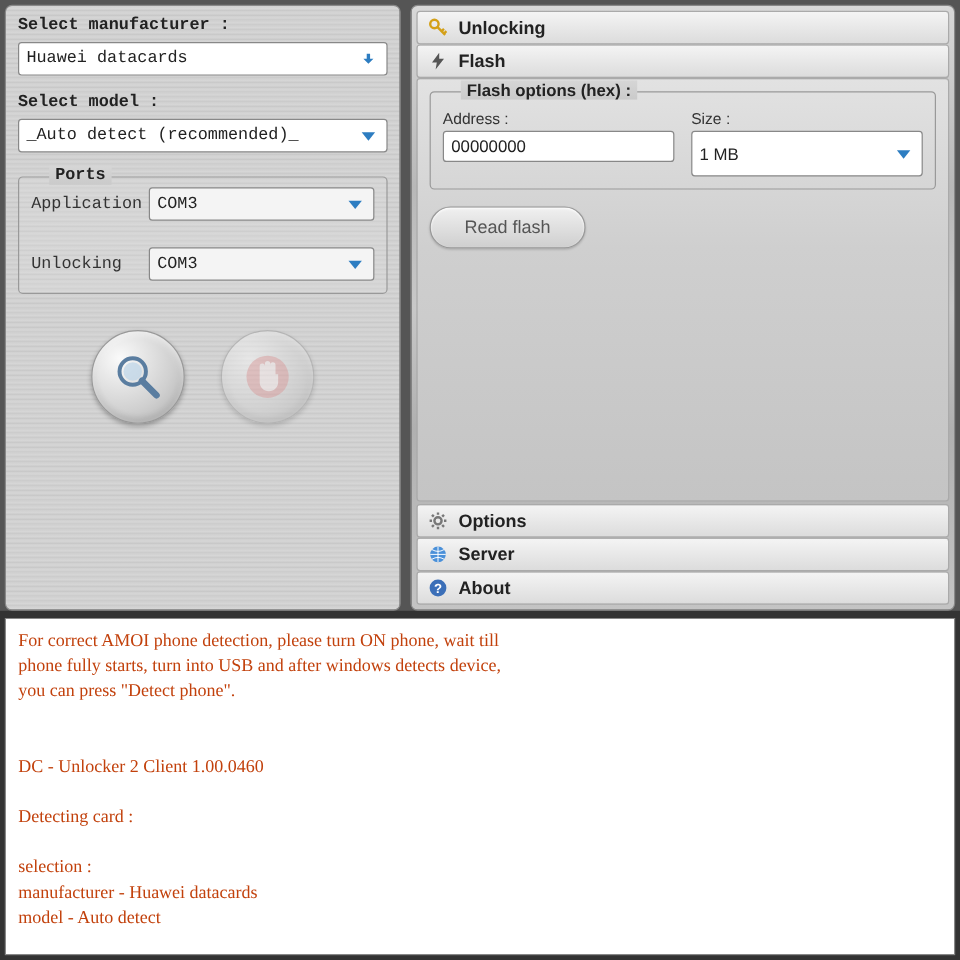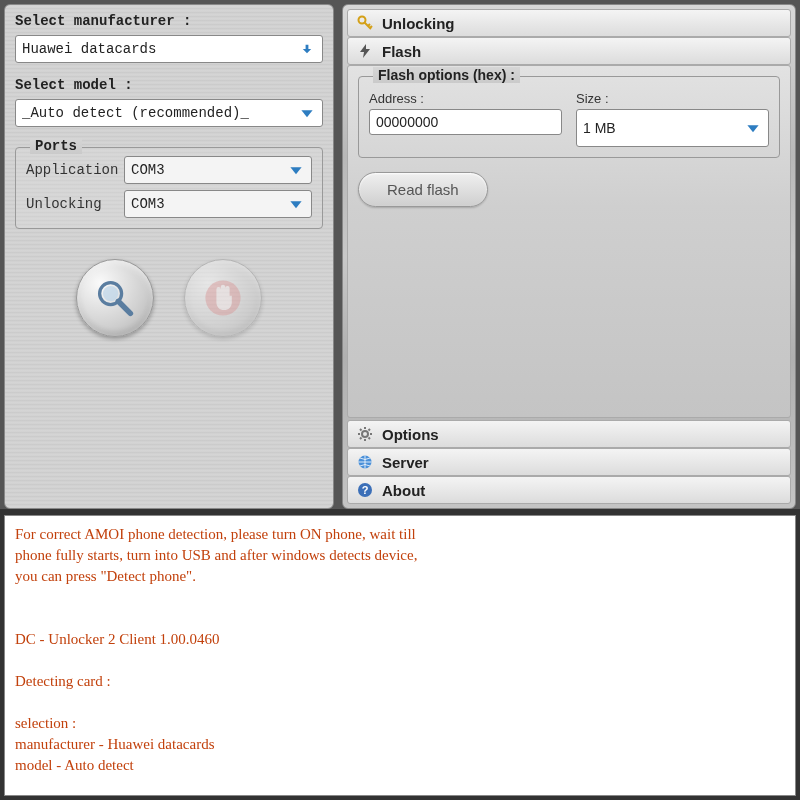--- a/index.html
+++ b/index.html
@@ -54,21 +54,21 @@
   border: 1px solid #999;
   border-radius: 4px;
   padding: 8px 10px 10px 10px;
   margin-bottom: 10px;
   position: relative;
   background: rgba(230,230,230,0.2);
 }
 .group-title {
   position: absolute;
   top: -10px;
-  left: 14px;
+  left: 25px;
   background: linear-gradient(180deg,#d6d6d6,#cacaca);
   padding: 0 5px;
   font-weight: bold;
   font-size: 14px;
   color: #222;
 }
 .combo {
   display: flex;
   align-items: center;
   background: #fff;
@@ -78,21 +78,21 @@
   padding: 0 6px;
   width: 100%;
   cursor: pointer;
 }
 .combo span.txt { flex: 1; color: #222; font-size: 14px; }
 .combo .dd {
   width: 18px; height: 18px;
   display: inline-flex; align-items: center; justify-content: center;
   color: #1a6fb8;
 }
-.row { display: flex; align-items: center; gap: 8px; margin-bottom: 6px; }
+.row { display: flex; align-items: center; gap: 8px; margin-bottom: 22px; }
 .row .lbl { width: 90px; color: #333; font-size: 14px; }
 .row .combo { flex: 1; background: #f4f4f4; align-items: center; }
 .big-btns {
   display: flex;
   gap: 30px;
   justify-content: center;
   margin-top: 30px;
 }
 .round-btn {
   width: 78px; height: 78px;

